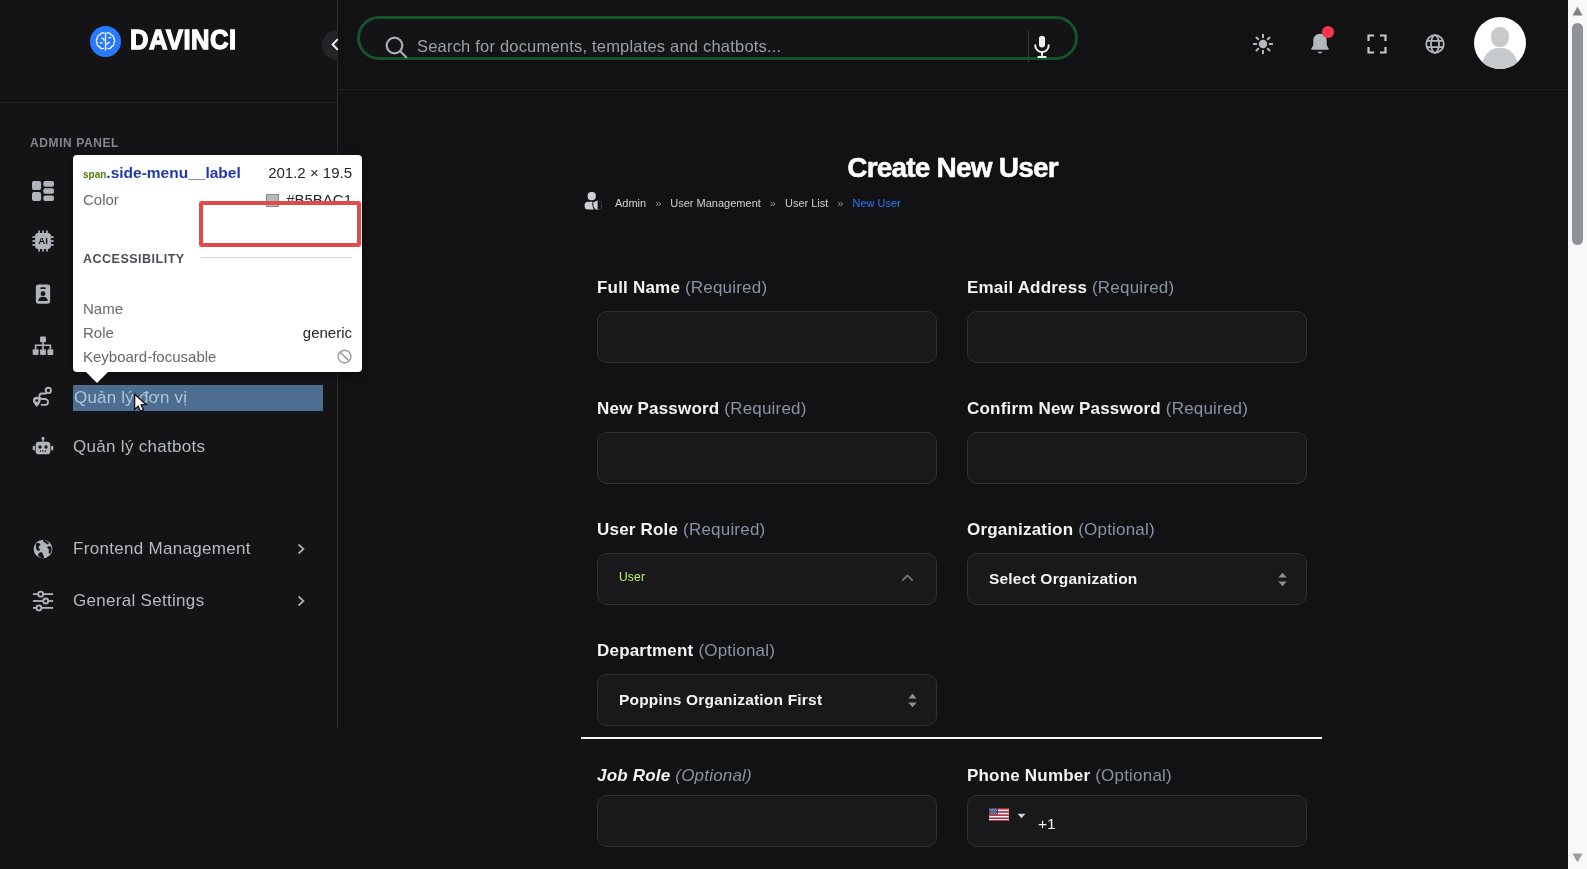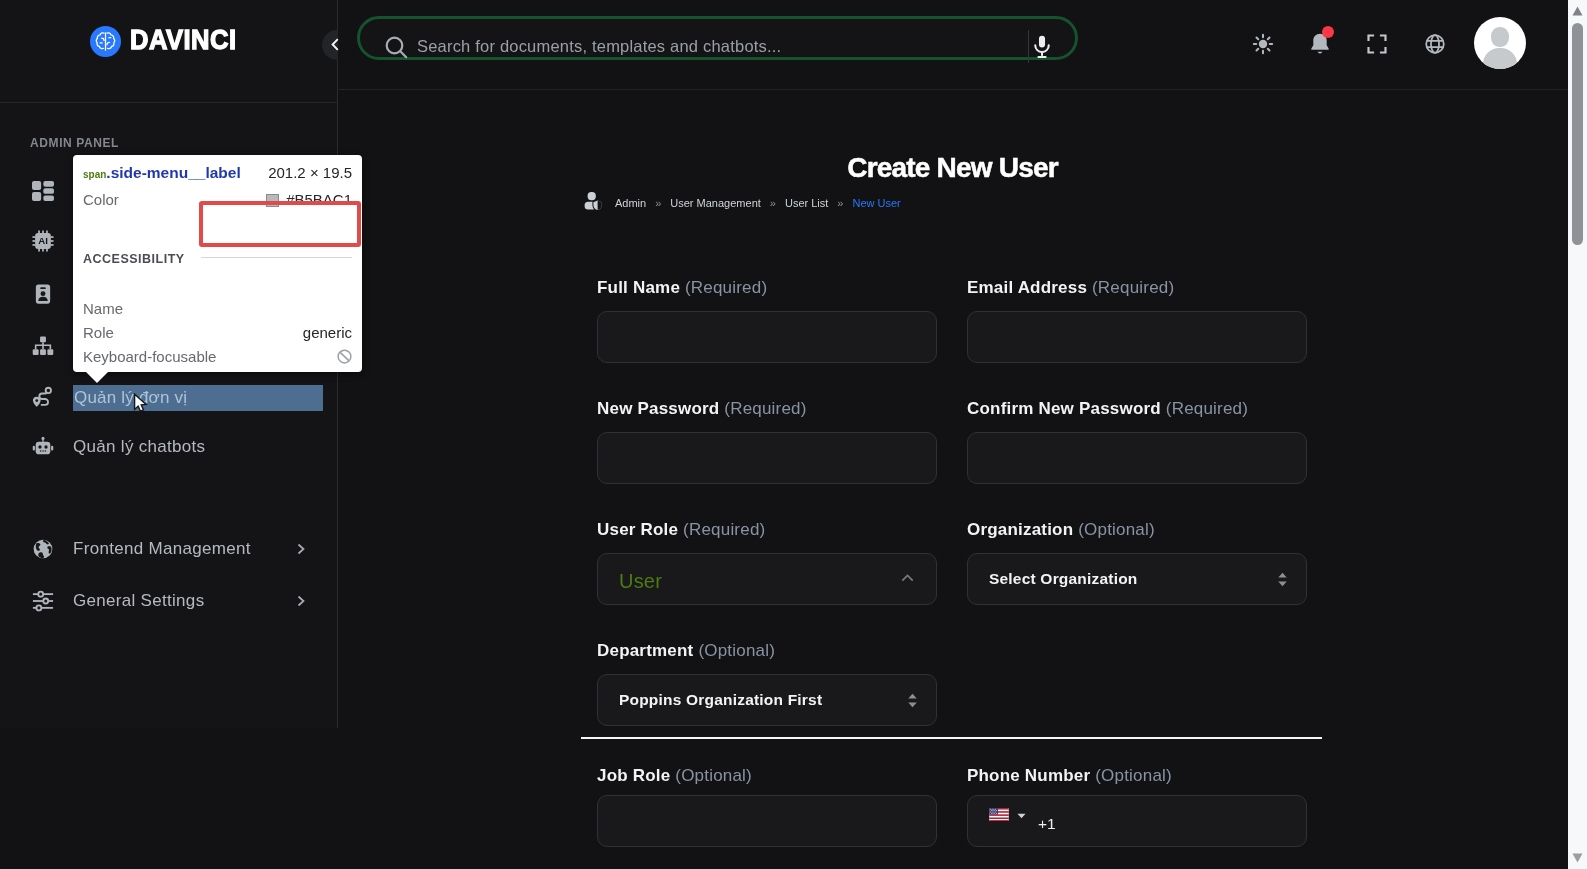--- a/index.html
+++ b/index.html
@@ -28,21 +28,21 @@
   .collapse { position:absolute; left:322px; top:30px; width:16px; height:30px; border-radius:15px 0 0 15px; background:#222428; }
 
   
   .title { position:absolute; left:583px; top:149px; width:739px; text-align:center; font-size:28px; font-weight:800; color:#fff; letter-spacing:-0.8px; -webkit-text-stroke:0.5px #fff; padding-top:3px; }
   .crumbs { position:absolute; left:583px; top:191px; width:739px; text-align:left; font-size:11px; color:#cfd3d8; }
   .crumbs .sep { color:#8a8f98; margin:0 9px; }
   .crumbs .active { color:#2979f8; }
   .flabel { position:absolute; font-size:17px; font-weight:700; color:#f2f3f5; letter-spacing:0.2px; }
   .flabel .opt { font-weight:400; color:#8893a3; }
   .finput { position:absolute; width:340px; height:52px; background:#19191c; border:1px solid #303036; border-radius:10px; }
-  .finput .val { position:absolute; left:21px; top:16px; font-size:20px; color:#4d7c0f; letter-spacing:0.2px; }
+  .finput .val { position:absolute; left:21px; top:16px; font-size:12px; color:#bef264; letter-spacing:0.2px; }
   .finput .valb { position:absolute; left:21px; top:16px; font-size:15.5px; font-weight:600; color:#f2f3f5; letter-spacing:0.2px; }
   .divider { position:absolute; left:581px; top:737px; width:741px; height:2px; background:#f5f5f5; }
 
   
   .tip { position:absolute; left:73px; top:155px; width:289px; height:217px; background:#fff; border-radius:4px; box-shadow:0 2px 6px rgba(0,0,0,0.5); }
   .tip:after { content:""; position:absolute; left:13px; top:217px; border:11px solid transparent; border-top-color:#fff; border-bottom:none; }
   .tip .row { position:absolute; left:10px; right:10px; height:24px; font-size:15px; color:#66696e; }
   .tip .rv { position:absolute; right:0; top:0; color:#26262a; }
   .redbox { position:absolute; left:199px; top:201px; width:162px; height:46px; border:4px solid #e04a48; border-radius:3px; }
 
@@ -279,21 +279,21 @@
   <div class="finput" style="left:597px; top:674px;">
     <div class="valb">Poppins Organization First</div>
     <svg style="position:absolute;right:18px;top:18px;" width="11" height="15" viewBox="0 0 13 17">
       <path d="M6.5 0.5 L11.5 6 L1.5 6 Z" fill="#8c8f94"></path>
       <path d="M6.5 16.5 L11.5 11 L1.5 11 Z" fill="#8c8f94"></path>
     </svg>
   </div>
 
   <div class="divider"></div>
 
-  <div class="flabel" style="left:597px; top:766px;">Job Role <span class="opt">(Optional)</span></div>
+  <div class="flabel" style="left:597px; top:766px;font-style:italic;">Job Role <span class="opt">(Optional)</span></div>
   <div class="flabel" style="left:967px; top:766px;">Phone Number <span class="opt">(Optional)</span></div>
   <div class="finput" style="left:597px; top:795px;"></div>
   <div class="finput" style="left:967px; top:795px;">
     <svg style="position:absolute;left:21px;top:12px;" width="20" height="13" viewBox="0 0 21 14">
       <rect width="21" height="14" fill="#fff"></rect>
       <g fill="#b22234">
         <rect y="0" width="21" height="1.7"></rect>
         <rect y="3.4" width="21" height="1.7"></rect>
         <rect y="6.8" width="21" height="1.7"></rect>
         <rect y="10.2" width="21" height="1.7"></rect>

